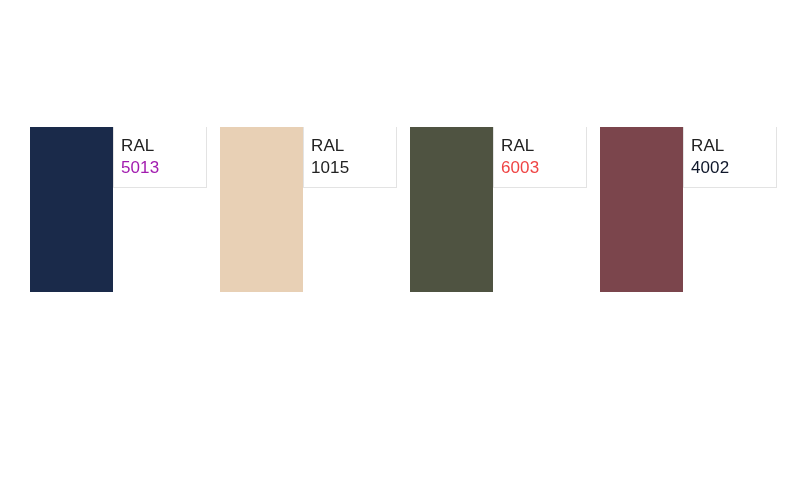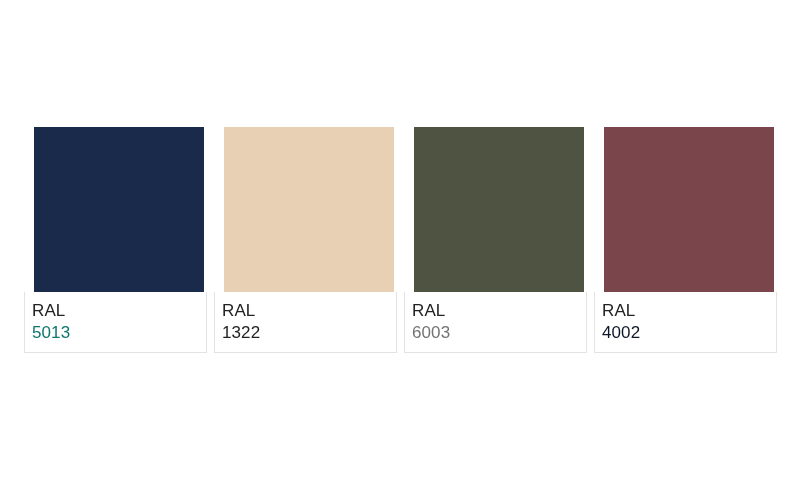--- a/index.html
+++ b/index.html
@@ -33,22 +33,22 @@
     flex-direction: row;
     justify-content: space-between;
     align-items: flex-start;
   }
 
   .swatch-card {
     width: 183px;
     box-sizing: border-box;
     background: #ffffff;
     display: flex;
-    flex-direction: column;
-    align-items: center;
+    flex-direction: row;
+    align-items: flex-start;
   }
 
   .swatch-color {
     width: 170px;
     height: 165px;
     margin: 0 0 0 6px;
     display: block;
   }
 
   .swatch-label {
@@ -77,37 +77,37 @@
 <body style="background: rgb(255, 255, 255);">
 
 <div id="swatch-board">
 
   <div class="swatch-row">
 
     <div class="swatch-card">
       <div class="swatch-color" style="background-color: rgb(26, 42, 74);"></div>
       <div class="swatch-label" style="border-color: rgb(227, 227, 227);">
         <span class="swatch-label-line" style="color: rgb(34, 34, 34);">RAL</span>
-        <span class="swatch-label-line" style="color: #0f766e;">5013</span>
+        <span class="swatch-label-line" style="color: #a21caf;">5013</span>
       </div>
     </div>
 
     <div class="swatch-card">
       <div class="swatch-color" style="background-color: rgb(232, 208, 181);"></div>
       <div class="swatch-label" style="border-color: rgb(227, 227, 227);">
         <span class="swatch-label-line" style="color: rgb(34, 34, 34);">RAL</span>
-        <span class="swatch-label-line" style="color: rgb(34, 34, 34);">1322</span>
+        <span class="swatch-label-line" style="color: rgb(34, 34, 34);">1015</span>
       </div>
     </div>
 
     <div class="swatch-card">
       <div class="swatch-color" style="background-color: rgb(79, 83, 65);"></div>
       <div class="swatch-label" style="border-color: rgb(227, 227, 227);">
         <span class="swatch-label-line" style="color: rgb(34, 34, 34);">RAL</span>
-        <span class="swatch-label-line" style="color: #737373;">6003</span>
+        <span class="swatch-label-line" style="color: #ef4444;">6003</span>
       </div>
     </div>
 
     <div class="swatch-card">
       <div class="swatch-color" style="background-color: rgb(123, 69, 76);"></div>
       <div class="swatch-label" style="border-color: rgb(227, 227, 227);">
         <span class="swatch-label-line" style="color: rgb(34, 34, 34);">RAL</span>
         <span class="swatch-label-line" style="color: #0f172a;">4002</span>
       </div>
     </div>

